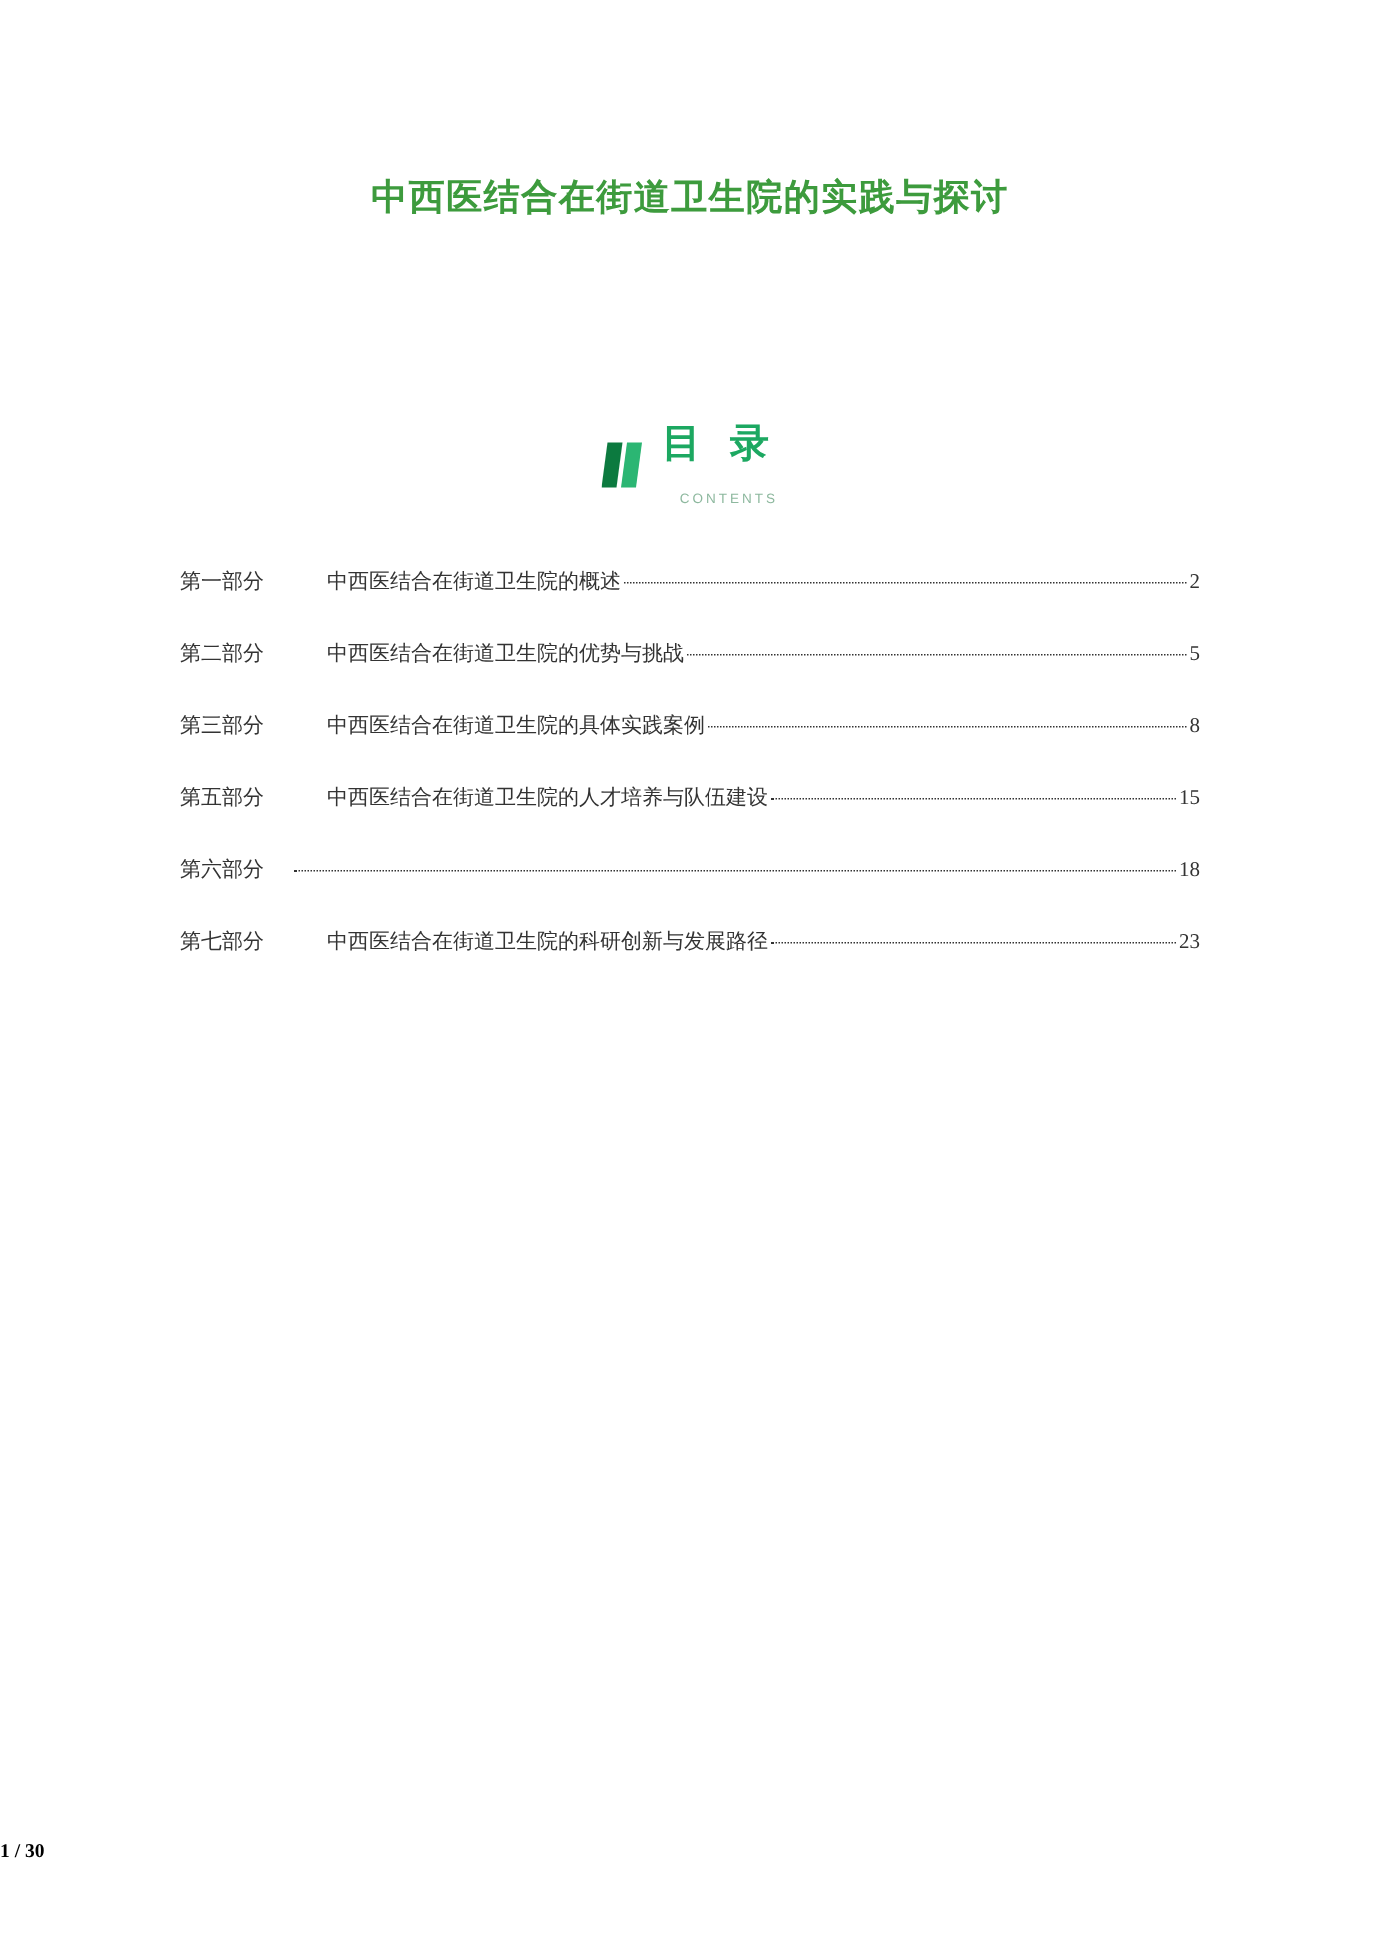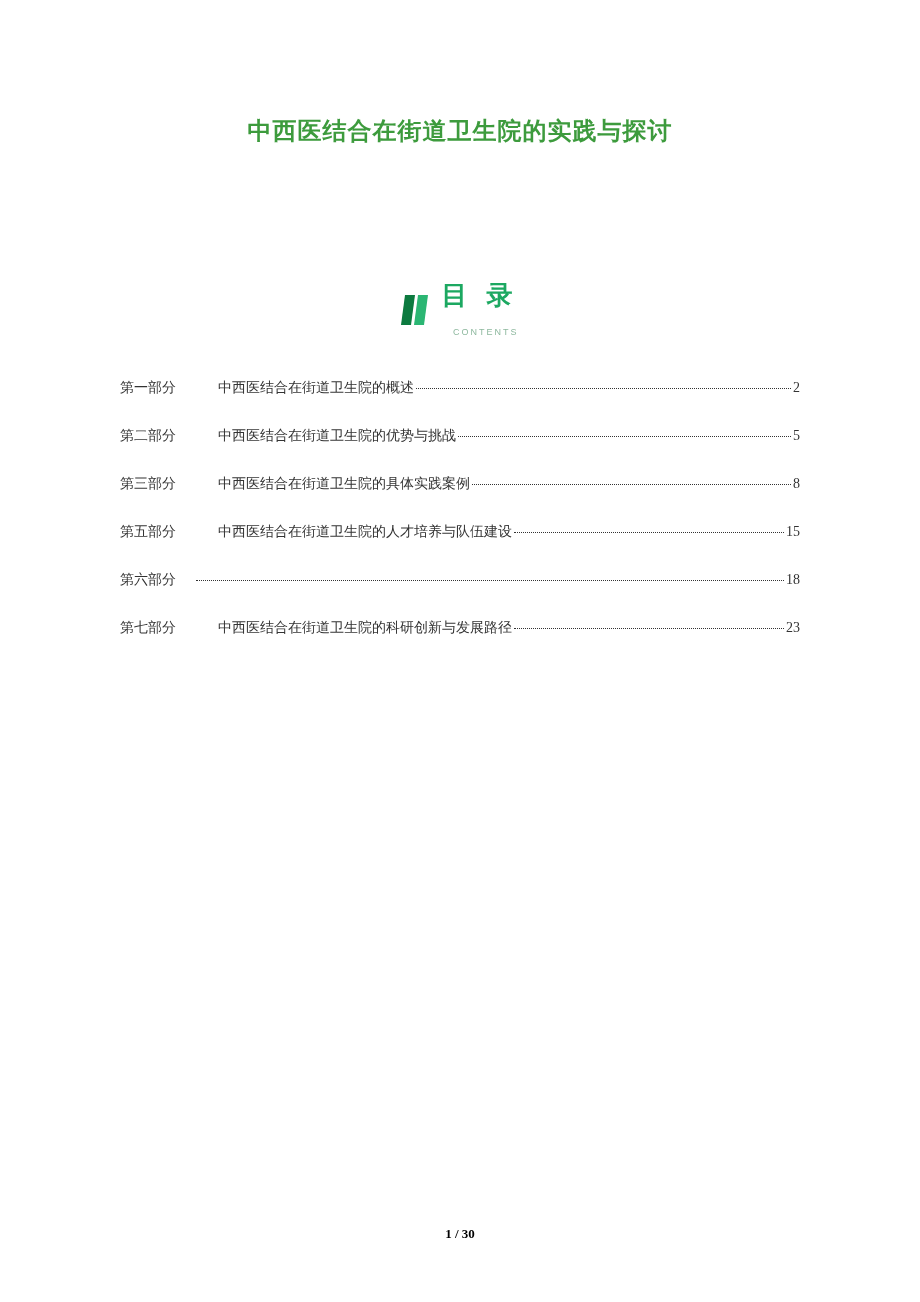--- a/index.html
+++ b/index.html
@@ -87,21 +87,20 @@
       min-width: 20px;
     }
     .toc-page {
       white-space: nowrap;
     }
     .page-number {
       position: absolute;
       bottom: 60px;
       left: 0;
       right: 0;
-      text-align: center;
       font-size: 13px;
       font-family: "Times New Roman", serif;
       color: #000000;
     }
     .page-number .bold {
       font-weight: bold;
     }
   </style>
 </head>
 <body>

